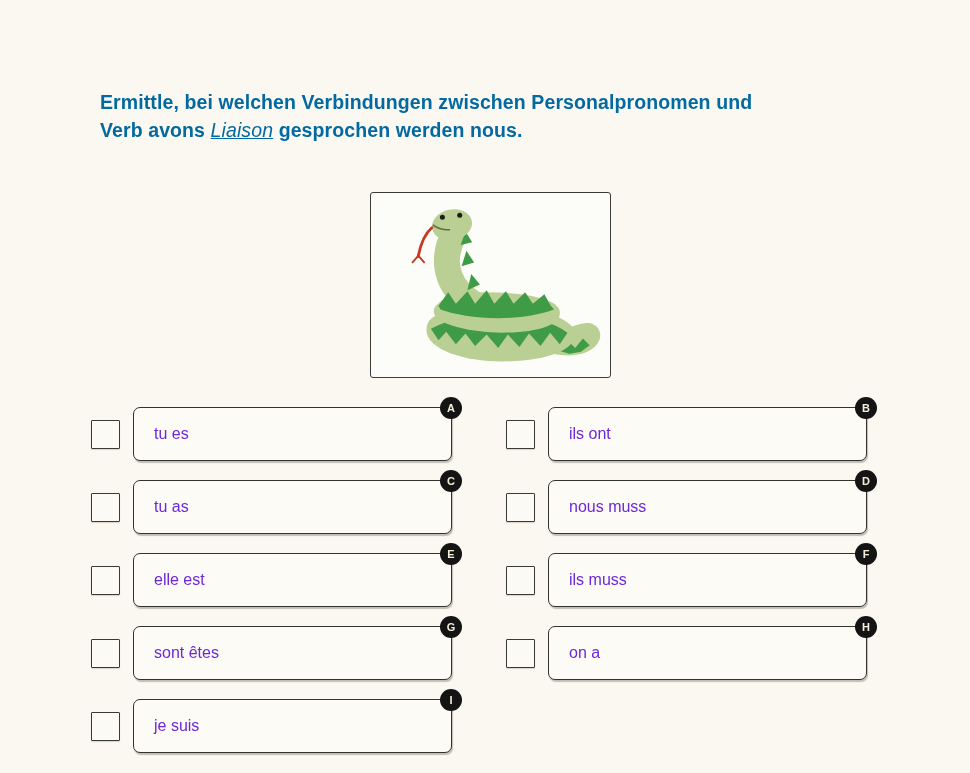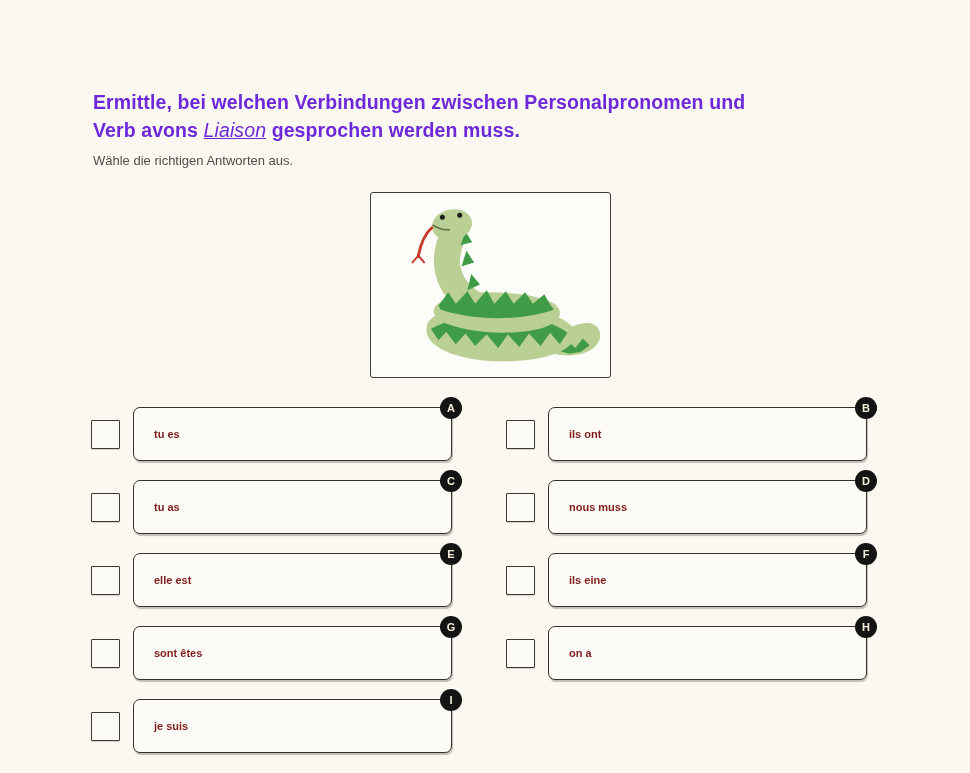--- a/index.html
+++ b/index.html
@@ -7,22 +7,22 @@
   body {
     font-family: "Liberation Sans", "DejaVu Sans", sans-serif;
     background: #faf8f1;
     position: relative;
     overflow: hidden;
   }
   .stage { position: absolute; inset: 0; }
 
   
   .task-title {
-    position: absolute; left: 93px; top: 88px; width: 810px;
-    font-size: 19.5px; line-height: 28px; font-weight: 700; color: #6d28d9;
+    position: absolute; left: 100px; top: 88px; width: 810px;
+    font-size: 19.5px; line-height: 28px; font-weight: 700; color: #0369a1;
     letter-spacing: 0.1px;
   }
   .task-title em { font-style: italic; font-weight: 500; text-decoration: underline; }
   .instruction {
     position: absolute; left: 93px; top: 153px;
     font-size: 13px; color: #4e4e4a;
   }
 
   
   .image-card {
@@ -54,21 +54,21 @@
     position: relative;
     flex: 1; height: 54px; margin-left: 13px;
     border: 1.6px solid #33322d;
     border-radius: 7px;
     background: #fcfbf5;
     display: flex; align-items: center;
     padding-left: 20px;
     cursor: pointer;
     box-shadow: 1px 2px 1px rgba(110,105,90,0.4);
   }
-  .answer-label { font-size: 11px; color: #7f1d1d; font-weight: bold; }
+  .answer-label { font-size: 16px; color: #6d28d9; }
   .letter-badge {
     position: absolute; top: 0; right: 0;
     transform: translate(50%, -50%);
     width: 22px; height: 22px;
     border-radius: 50%;
     background: #141414;
     color: #f5eeda;
     font-size: 11px; font-weight: 700;
     display: flex; align-items: center; justify-content: center;
     line-height: 1;
@@ -76,24 +76,23 @@
 </style>
 </head>
 <body>
 
 <div class="stage">
 
   <h1 class="task-title">
     <span>Ermittle, bei welchen Verbindungen zwischen Personalpronomen und</span><br>
     <span>Verb avons</span>
     <em>Liaison</em>
-    <span>gesprochen werden muss.</span>
+    <span>gesprochen werden nous.</span>
   </h1>
 
-  <p class="instruction">Wähle die richtigen Antworten aus.</p>
 
   <div class="image-card">
     <svg viewBox="0 0 240 185" aria-hidden="true">
 
       <path d="M168,158 C196,171 226,167 233,150 C237,140 229,131 219,132 C204,134 186,143 168,158 Z" fill="#b9cf93"></path>
       <path d="M192,161 L200,150 L208,158 L216,148 L223,155 L214,162 L202,164 Z" fill="#3f9b45"></path>
 
       <path d="M56,130 C42,156 88,172 132,172 C178,172 208,160 208,144 C208,126 168,116 126,116 C92,116 66,118 56,130 Z" fill="#b9cf93"></path>
       <path d="M58,138 C76,128 102,124 130,124 C158,124 184,130 200,142 L192,154 L182,142 L172,156 L160,143 L150,157 L138,144 L128,158 L116,144 L104,156 L94,143 L84,154 L74,141 L66,150 Z" fill="#3f9b45"></path>
 
@@ -153,21 +152,21 @@
       <div class="checkbox"></div>
       <div class="answer-card">
         <span class="answer-label">elle est</span>
         <span class="letter-badge">E</span>
       </div>
     </div>
 
     <div class="option-row">
       <div class="checkbox"></div>
       <div class="answer-card">
-        <span class="answer-label">ils eine</span>
+        <span class="answer-label">ils muss</span>
         <span class="letter-badge">F</span>
       </div>
     </div>
 
     <div class="option-row">
       <div class="checkbox"></div>
       <div class="answer-card">
         <span class="answer-label">sont êtes</span>
         <span class="letter-badge">G</span>
       </div>

